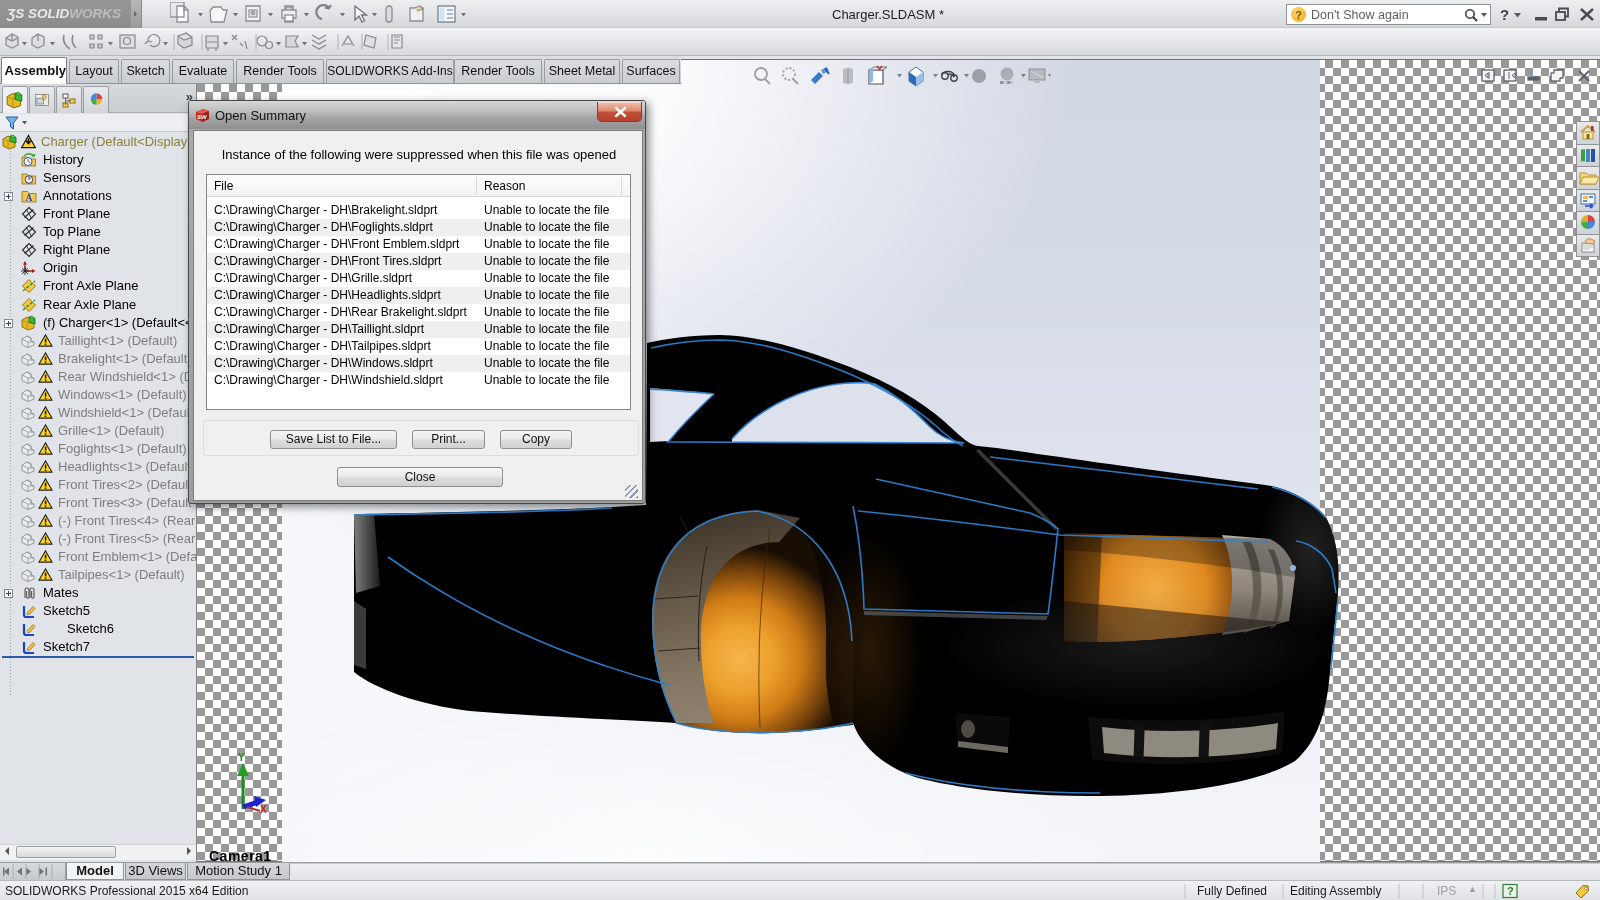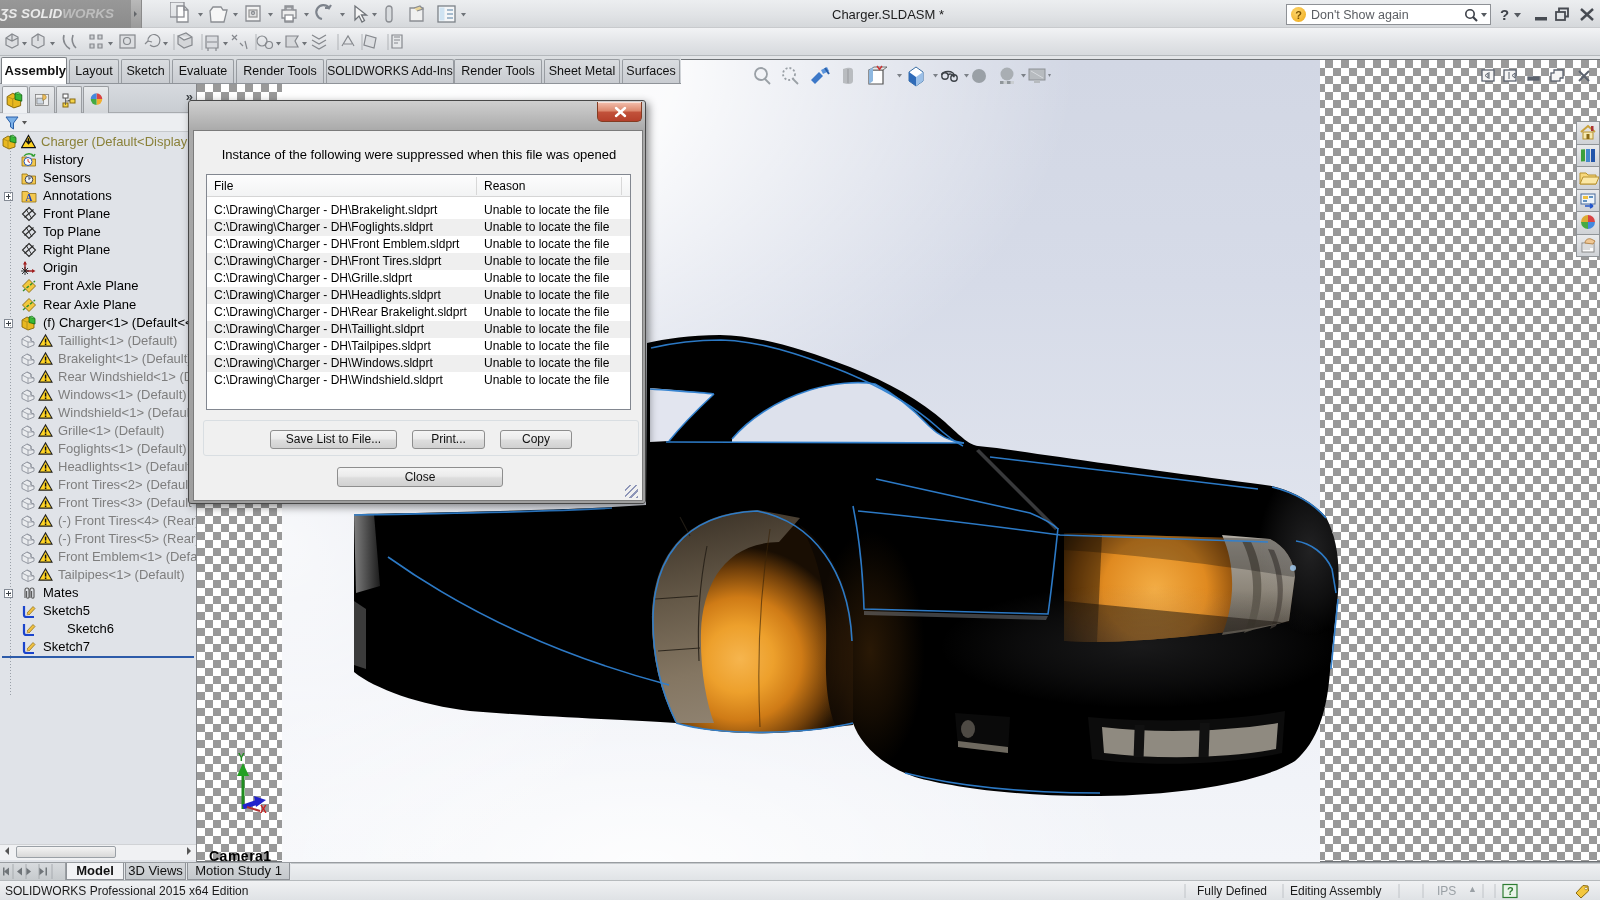--- a/index.html
+++ b/index.html
@@ -23,21 +23,21 @@
 #hud { position:absolute; left:554px; top:4px; width:300px; height:24px; }
 #camlabel { position:absolute; left:12px; top:788px; font-size:14px; font-weight:bold; color:#000; letter-spacing:0.5px;}
 #wincr { position:absolute; left:1284px; top:8px; width:115px; height:16px; color:#5b626e; }
 #taskpane { position:absolute; left:1379px; top:61px; width:24px; height:159px; }
 .tpbtn { position:relative; width:24px; height:22.6px; background:linear-gradient(180deg,#e9eaec,#cfd2d6); border:1px solid #909498; border-bottom:none;}
 .tpbtn:last-child { border-bottom:1px solid #909498; }
 
 #row1 { position:absolute; left:0; top:0; width:1600px; height:28px;
   background:linear-gradient(180deg,#eceef0 0%,#e0e2e5 60%,#d5d8db 100%); border-bottom:1px solid #c8cacd;}
 #logo { position:absolute; left:0; top:0; width:131px; height:38px; background:linear-gradient(180deg,#989898,#868686);
-  color:#eaeaea; font-style:italic; font-weight:bold; font-size:13.5px; line-height:27px; white-space:nowrap; overflow:hidden;}
+  color:#eaeaea; font-style:italic; font-weight:bold; font-size:13.5px; line-height:27px; padding-left:7px; white-space:nowrap; overflow:hidden;}
 #logo .w { color:#bdbdbd; }
 #logoarr { position:absolute; left:131px; top:0; width:11px; height:28px; background:linear-gradient(180deg,#b9b9b9,#9a9a9a); color:#6f6f6f; font-size:9px; line-height:28px; text-align:center; border-right:1px solid #8a8a8a;}
 #title { position:absolute; left:832px; top:7px; width:240px; font-size:13px; color:#1c1c1c; }
 #row2 { position:absolute; left:0; top:28px; width:1600px; height:28px;
   background:linear-gradient(180deg,#f2f3f5 0%,#e2e4e7 55%,#d7dade 100%); border-bottom:1px solid #b4b8bc;}
 
 
 #tabrow { position:absolute; left:0; top:56px; width:681px; height:28px;
   background:linear-gradient(180deg,#dcdfe2,#c9cdd2); border-bottom:1px solid #8f9399; }
 .ctab { position:absolute; top:3px; height:24px; line-height:23px; font-size:12.5px; color:#111; text-align:center; white-space:nowrap; overflow:hidden;
@@ -773,20 +773,29 @@
     <div style="position:absolute;left:10px;top:67px;width:1px;height:546px;background:repeating-linear-gradient(180deg,#9aa0a8 0 1px,transparent 1px 3px);"></div>
     <div id="rollback"></div>
     <div id="lscroll">
       <div style="position:absolute;left:1px;top:2px;width:0;height:0;border:4px solid transparent;border-right-color:#555;"></div>
       <div style="position:absolute;right:1px;top:2px;width:0;height:0;border:4px solid transparent;border-left-color:#555;"></div>
       <div style="position:absolute;left:16px;top:1px;width:100px;height:12px;background:linear-gradient(180deg,#f4f4f4,#d8d8d8);border:1px solid #9aa0a6;border-radius:2px;"></div>
     </div>
   </div>
 
   <div id="dlg">
+    <div id="dlgtitle">
+        <span class="t">Open Summary</span>
+      <svg style="position:absolute;left:5px;top:6px;" width="17" height="17" viewBox="0 0 17 17">
+        <path d="M2,5 L9,2 L15,4 L15,12 L8,15 L2,12 Z" fill="#c92a1e"></path>
+        <path d="M2,5 L9,2 L15,4 L8,7 Z" fill="#e8564a"></path>
+        <path d="M8,7 L15,4 L15,12 L8,15 Z" fill="#9e1f15"></path>
+        <text x="3" y="12" font-size="6" font-weight="bold" fill="#fff" font-style="italic">SW</text>
+      </svg>
+      </div>
     <div id="dlgclose"><svg width="45" height="20" viewBox="0 0 45 20">
           <g stroke="#fff" stroke-width="2.4" stroke-linecap="round">
             <line x1="18" y1="6" x2="27" y2="14"></line>
             <line x1="27" y1="6" x2="18" y2="14"></line>
           </g>
         </svg></div>
     <div id="dlgbody">
       <div id="dlgmsg">Instance of the following were suppressed when this file was opened</div>
       <div id="dlgtable">
         <div id="dlghdr">

